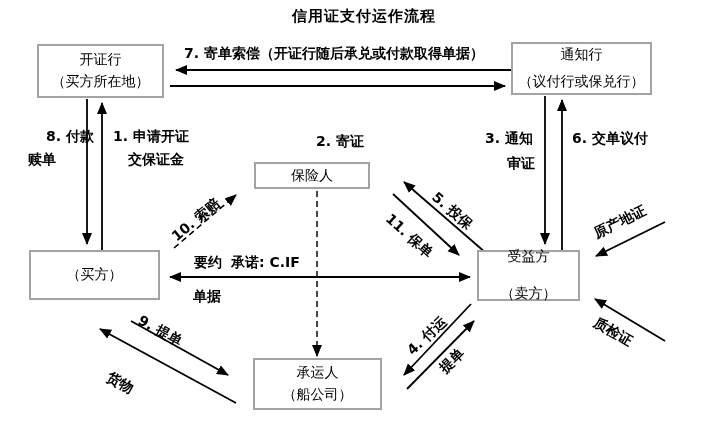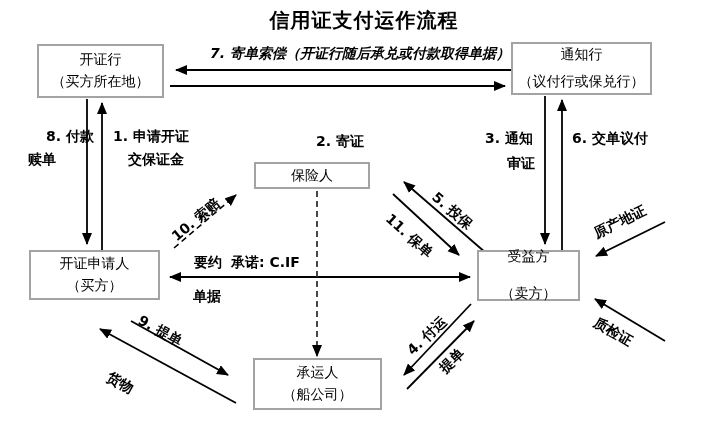--- a/index.html
+++ b/index.html
@@ -2,38 +2,38 @@
 <html><head>
 <meta charset="utf-8">
 <style>
   html,body{margin:0;padding:0;background:#fff;}
   .canvas{
     position:relative;width:704px;height:431px;background:#ffffff;
     font-family:"DejaVu Sans",sans-serif;color:#000;overflow:hidden;
   }
   .title{
     position:absolute;left:0;right:0;top:7px;text-align:center;
-    font-size:20px;font-weight:bold;letter-spacing:1px;padding-left:24px;
+    font-size:15px;font-weight:bold;letter-spacing:1px;padding-left:24px;
   }
   svg.lines{position:absolute;left:0;top:0;width:704px;height:431px;}
   .box{
     position:absolute;border:2px solid #a3a3a3;background:#fff;
     display:flex;flex-direction:column;align-items:center;justify-content:center;
     font-size:14px;line-height:1.55;text-align:center;box-sizing:border-box;
   }
   .b-issuing{left:37px;top:44px;width:127px;height:54px;}
   .b-advising{left:511px;top:42px;width:141px;height:53px;justify-content:space-between;}
   .b-insurer{left:254px;top:162px;width:116px;height:27px;line-height:1.1;}
   .b-applicant{left:29px;top:250px;width:131px;height:50px;}
   .b-beneficiary{left:477px;top:250px;width:103px;height:51px;gap:15px;}
   .b-carrier{left:253px;top:358px;width:129px;height:52px;}
   .lbl{
     position:absolute;font-size:14px;font-weight:bold;white-space:nowrap;line-height:1.1;
   }
-  .l-step7{left:196px;top:46px;width:328px;text-align:center;font-style:italic;}
+  .l-step7{left:184px;top:46px;width:328px;text-align:left;}
   .l-step2{left:316px;top:91px;margin-top:43px;}
   .l-step8a{left:19px;top:129px;margin-left:27px;}
   .l-step8b{left:28px;top:152px;}
   .l-step1a{left:113px;top:129px;}
   .l-step1b{left:128px;top:152px;}
   .l-step3a{left:485px;top:131px;}
   .l-step3b{left:507px;top:156px;}
   .l-step6{left:572px;top:131px;}
   .l-offer{left:194px;top:255px;}
   .l-promise{left:231px;top:255px;}
@@ -103,21 +103,20 @@
     <div>（买方所在地）</div>
   </div>
   <div class="box b-advising">
     <div>通知行</div>
     <div>（议付行或保兑行）</div>
   </div>
   <div class="box b-insurer">
     <div>保险人</div>
   </div>
   <div class="box b-applicant">
-    <div>开证申请人</div>
     <div>（买方）</div>
   </div>
   <div class="box b-beneficiary">
     <div>受益方</div>
     <div>（卖方）</div>
   </div>
   <div class="box b-carrier">
     <div>承运人</div>
     <div>（船公司）</div>
   </div>

